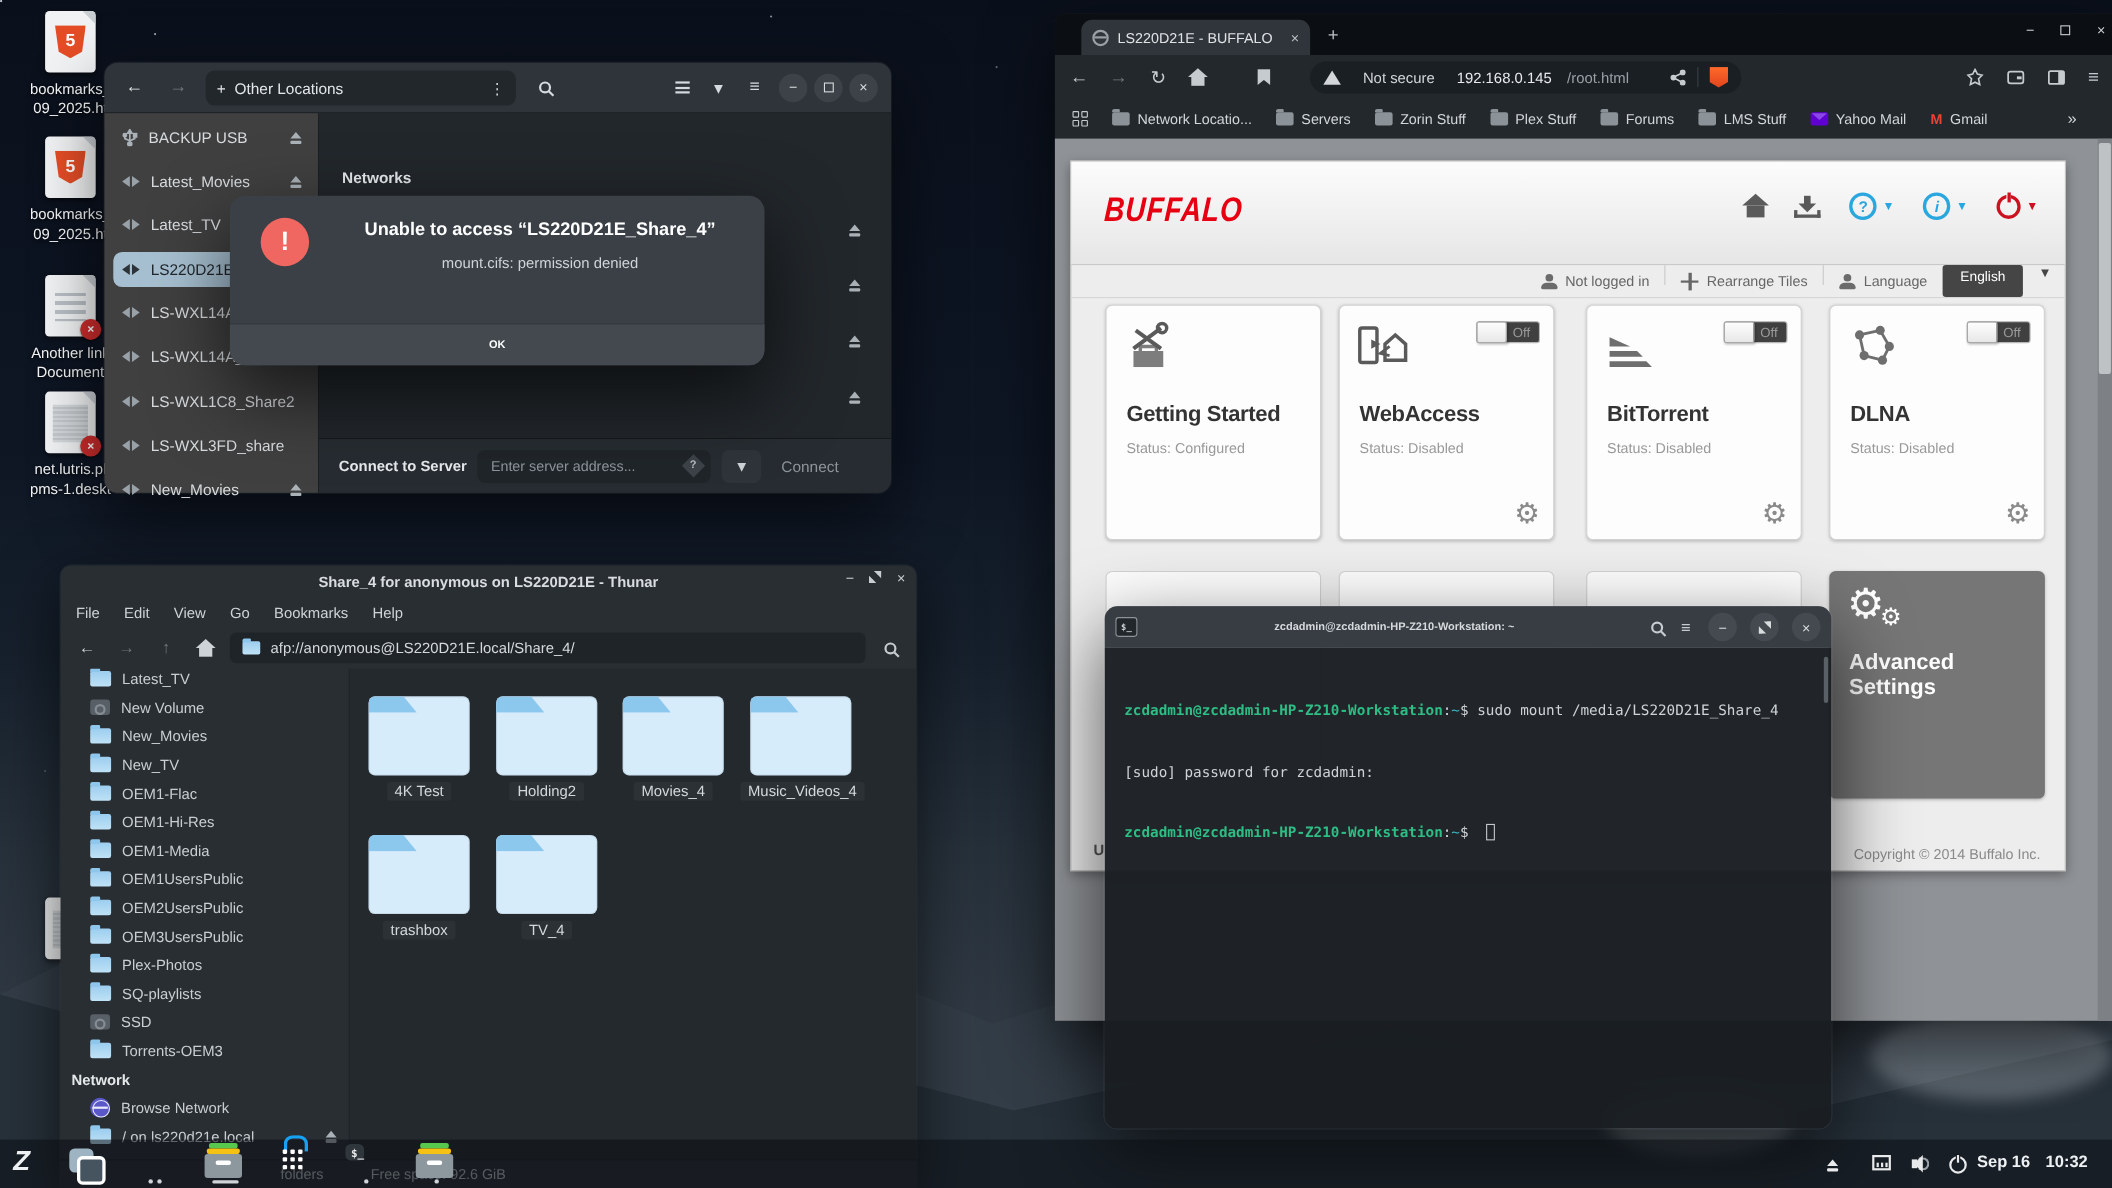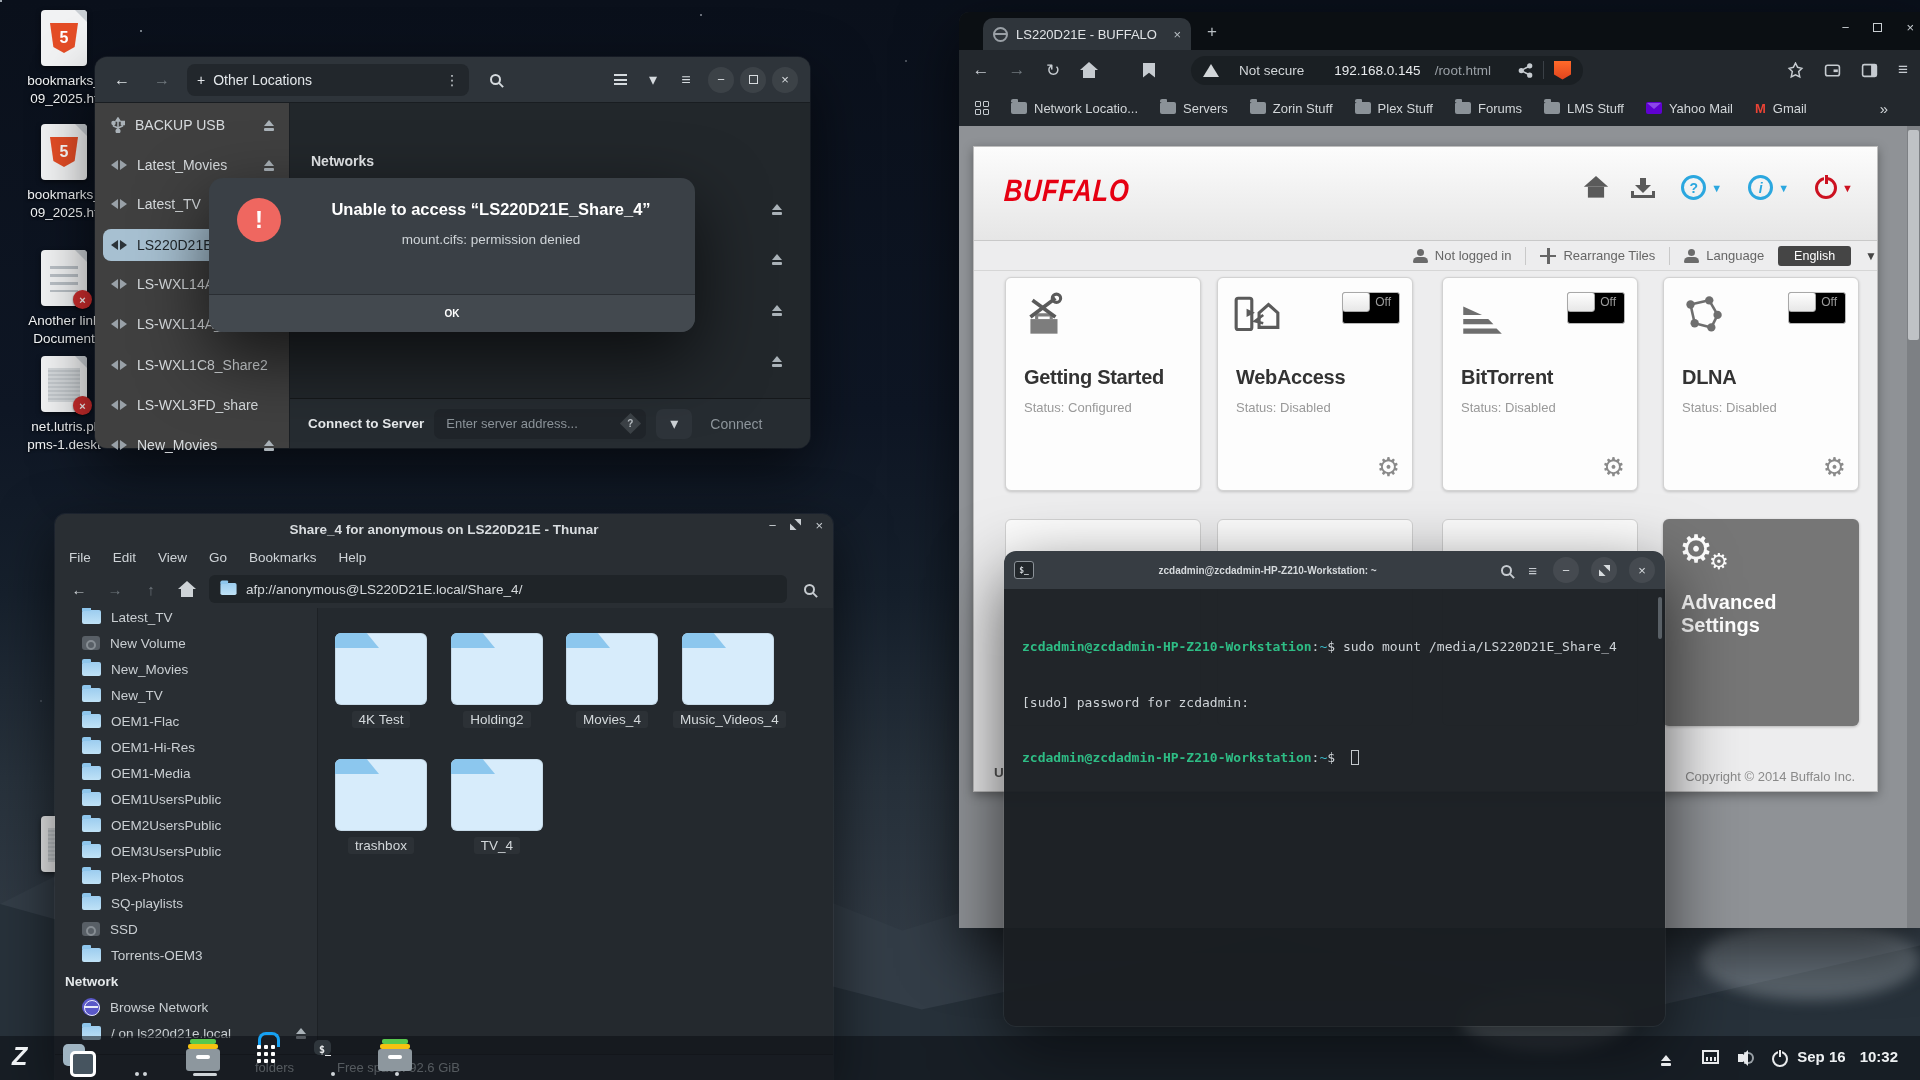--- a/index.html
+++ b/index.html
@@ -126,32 +126,32 @@
 .bigic{color:#5a5a5a;position:relative}
 .dlic{display:inline-block;width:24px;height:20px;position:relative}
 .dlic::before{content:"";position:absolute;left:9px;top:0;width:6px;height:9px;background:#5a5a5a}
 .dlic::after{content:"";position:absolute;left:4px;top:7px;border-left:8px solid transparent;border-right:8px solid transparent;border-top:8px solid #5a5a5a}
 .tray{position:absolute;left:0;bottom:0;width:24px;height:7px;border:3px solid #5a5a5a;border-top:none}
 .circ{width:25px;height:25px;border:3px solid #2ba7df;border-radius:50%;color:#2ba7df;font-weight:bold;font-size:14px;display:flex;align-items:center;justify-content:center}
 .pwr{width:22px;height:22px;border:3px solid #cc1120;border-radius:50%;position:relative}
 .pwr::before{content:"";position:absolute;left:6px;top:-6px;width:4px;height:8px;background:#f5f5f5}
 .pwr::after{content:"";position:absolute;left:6.5px;top:-5px;width:3px;height:9px;background:#cc1120}
 .hcaret{color:#2ba7df}.rcaret{color:#cc1120}
-#bsub{position:absolute;left:0;top:94px;right:0;height:30px;display:flex;align-items:center;justify-content:flex-end;gap:14px;color:#666;font-size:13px;border-bottom:1px solid #d6d6d6}
+#bsub{position:absolute;left:0;top:94px;right:0;height:30px;display:flex;justify-content:flex-end;gap:14px;padding-right:12px;color:#666;font-size:13px;border-bottom:1px solid #d6d6d6}
 .vd{width:1px;height:18px;background:#c9c9c9}
 #langbtn{background:#454545;color:#fff;font-size:12.5px;padding:3px 16px;border-radius:3px}
 .mov{display:inline-block;width:16px;height:16px;position:relative;color:#666}
 .mov::before{content:"";position:absolute;left:7px;top:0;width:2.5px;height:16px;background:currentColor}
 .mov::after{content:"";position:absolute;top:7px;left:0;width:16px;height:2.5px;background:currentColor}
 .tile{position:absolute;width:196px;height:214px;background:#fdfdfd;border:1px solid #d2d2d2;border-radius:6px;box-shadow:0 1px 3px rgba(0,0,0,.18)}
 .tile .ttl{position:absolute;left:18px;top:88px;font-size:20px;font-weight:bold;color:#333;letter-spacing:-.3px}
 .tile .sts{position:absolute;left:18px;top:122px;font-size:13px;color:#999}
 .tile .gear{position:absolute;right:12px;bottom:8px;font-family:"DejaVu Sans",sans-serif;font-size:26px;color:#8a8a8a}
 .tilesvg{position:absolute;left:14px;top:14px}
-.toggle{position:absolute;right:12px;top:14px;width:58px;height:32px;background:#000000;border:1px solid #b8b8b8;border-radius:3px}
+.toggle{position:absolute;right:12px;top:14px;width:58px;height:20px;background:#404040;border:1px solid #b8b8b8;border-radius:3px}
 .toggle .knob{position:absolute;left:-1px;top:-1px;width:28px;height:20px;background:linear-gradient(#fefefe,#e7e7e7);border:1px solid #a8a8a8;border-radius:3px;box-shadow:1px 1px 2px rgba(0,0,0,.18)}
 .toggle .off{position:absolute;right:8px;top:2px;font-size:12px;color:#9a9a9a}
 .tile2{position:absolute;width:196px;height:207px;background:#fdfdfd;border:1px solid #d2d2d2;border-radius:6px}
 #advtile{position:absolute;left:689px;top:372px;width:196px;height:207px;background:#767676;border-radius:6px;box-shadow:0 1px 3px rgba(0,0,0,.25)}
 #advtile .g1{position:absolute;left:16px;top:8px;font-family:"DejaVu Sans",sans-serif;font-size:38px;color:#fff}
 #advtile .g2{position:absolute;left:46px;top:30px;font-family:"DejaVu Sans",sans-serif;font-size:22px;color:#fff}
 #advtile .ttl{position:absolute;left:18px;top:72px;color:#fff;font-weight:bold;font-size:20px}
 #copyright{position:absolute;right:22px;top:622px;color:#8a8a8a;font-size:13px}
 #ufrag{position:absolute;left:20px;top:618px;color:#555;font-size:13.5px;font-weight:bold}
 
@@ -268,21 +268,21 @@
       <span class="bic">↻</span>
       <span class="bic">
           <span class="ic-house" style="color:#c6cbd0"></span>
         </span>
       <span class="bic" style="margin-left:24px">
           <span class="ic-ribbon"></span>
         </span>
       <div id="urlpill">
         <span class="warn"></span>
         <span style="color:#d2d6d9">Not secure</span>
-        <span style="color:#e8eaed;margin-left:10px">192.168.0.145</span>
+        <span style="color:#e8eaed;">192.168.0.145</span>
         <span style="color:#9aa0a6;margin-left:-6px">/root.html</span>
         <span style="margin-left:auto;display:flex;align-items:center;gap:10px">
           <svg width="15" height="15" viewBox="0 0 16 16">
               <g stroke="#c6cbd0" stroke-width="1.6" fill="#c6cbd0">
                 <circle cx="12.5" cy="3" r="2"></circle>
                 <circle cx="3.5" cy="8" r="2"></circle>
                 <circle cx="12.5" cy="13" r="2"></circle>
                 <line x1="5" y1="7" x2="11" y2="4"></line>
                 <line x1="5" y1="9" x2="11" y2="12"></line>
               </g>

